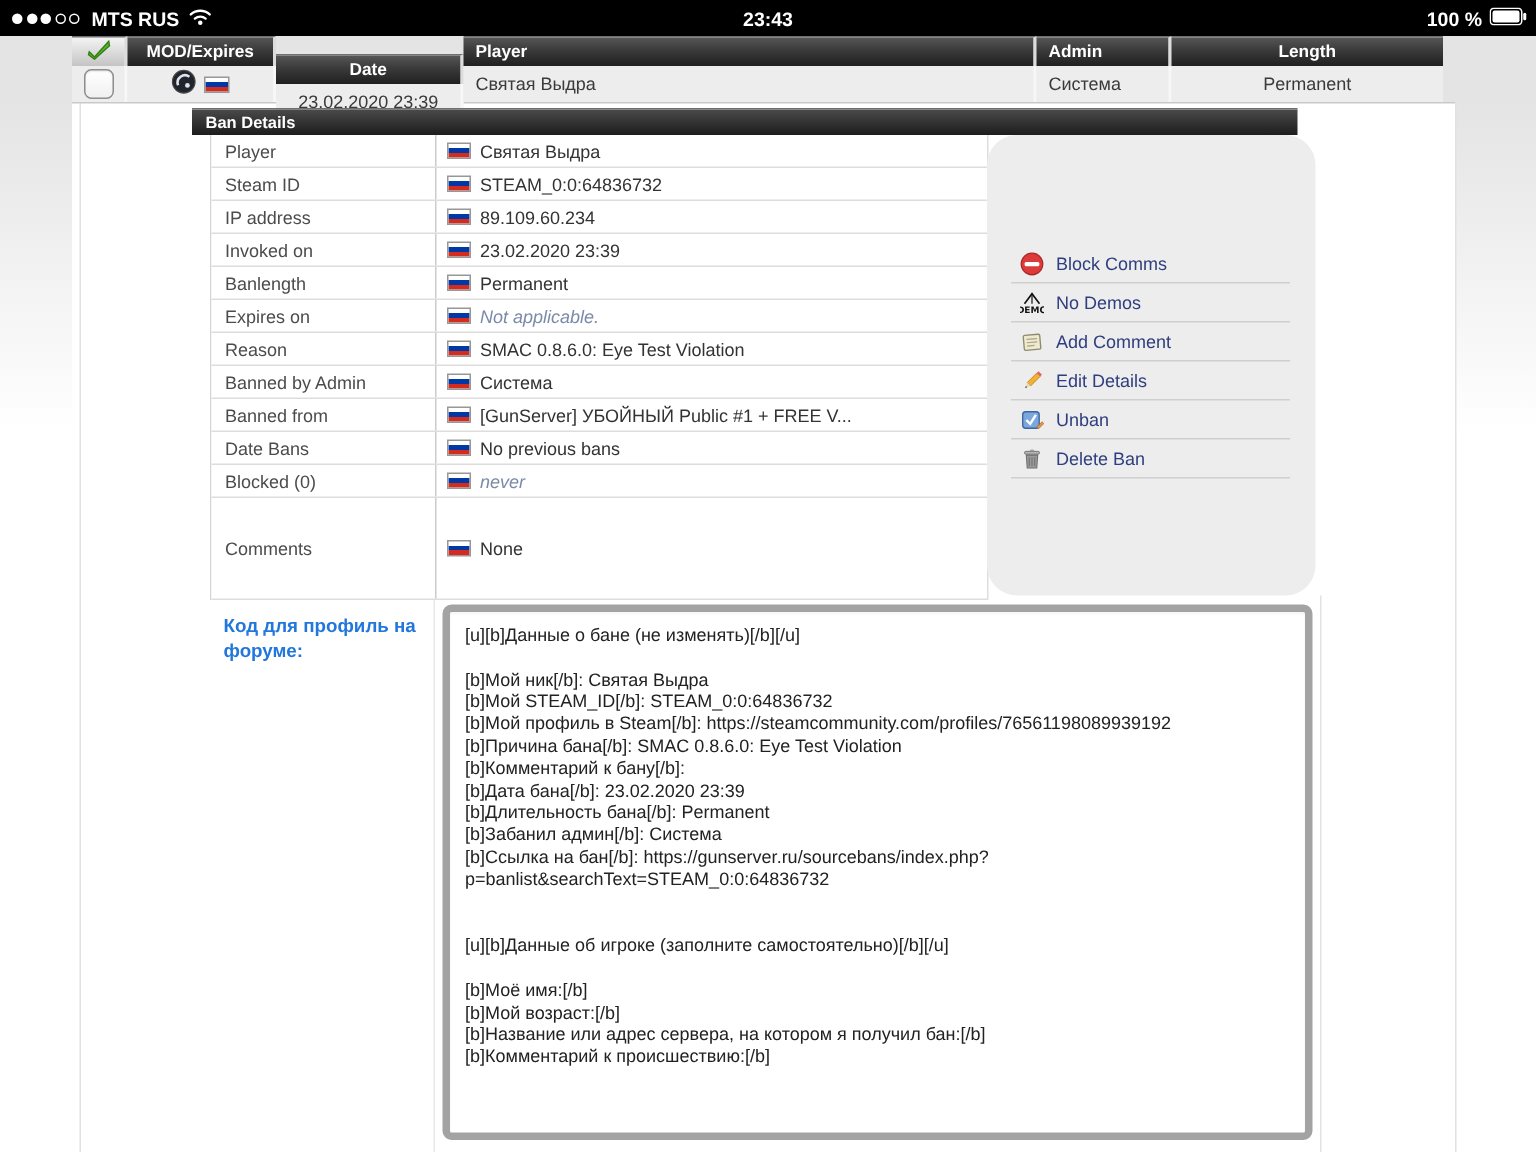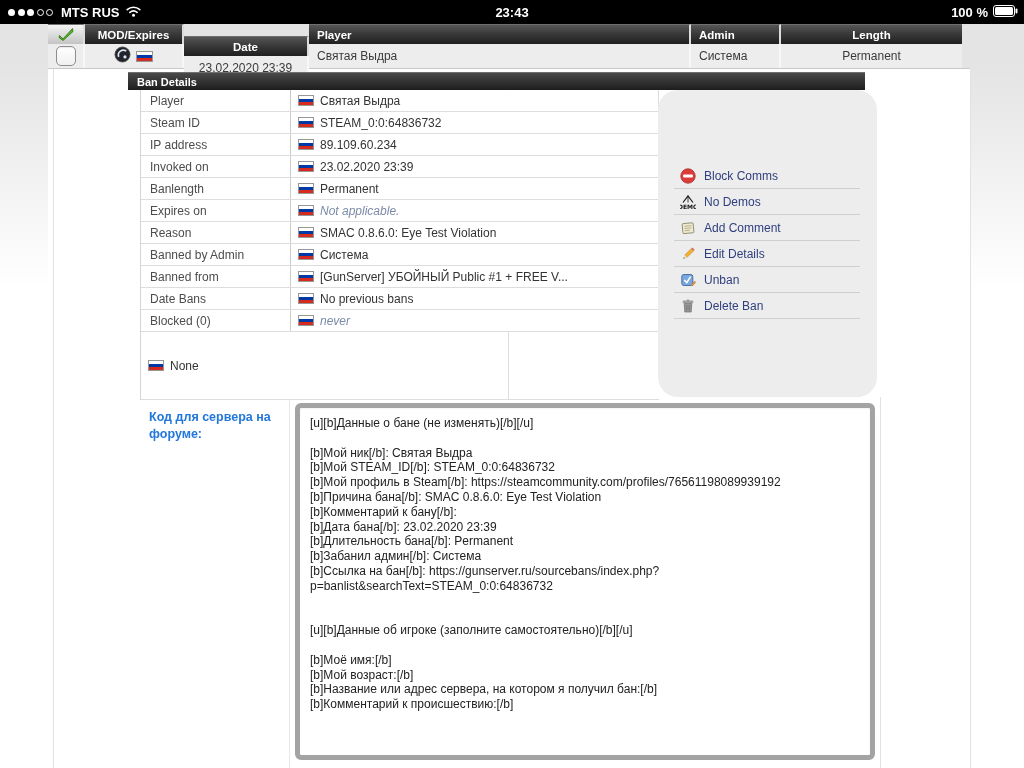--- a/index.html
+++ b/index.html
@@ -233,20 +233,21 @@
       </div>
     </div>
       <div class="drow">
       <div class="dlabel">Blocked (0)</div>
       <div class="dvalue">
         <span class="flag small" hidden=""></span>
         <span class="val muted">never</span>
       </div>
     </div>
       <div class="drow tall">
+      <div class="dlabel">Comments</div>
       <div class="dvalue">
         <span class="flag small" hidden=""></span>
         <span class="val">None</span>
       </div>
     </div>
     </div>
 
   <div class="action-panel">
     <div class="action-list">
 
@@ -322,21 +323,21 @@
             <line x1="8" y1="6.8" x2="8" y2="12.6" stroke="#777" stroke-width="0.8"></line>
             <line x1="9.8" y1="6.8" x2="9.7" y2="12.6" stroke="#777" stroke-width="0.8"></line>
           </svg>
         </span>
         <span class="lbl">Delete Ban</span>
       </div>
 
     </div>
   </div>
 
-  <div class="forum-label">Код для сервера на форуме:</div>
+  <div class="forum-label">Код для профиль на форуме:</div>
   <textarea class="forum-code" spellcheck="false" style="">[u][b]Данные о бане (не изменять)[/b][/u]
 
 [b]Мой ник[/b]: Святая Выдра
 [b]Мой STEAM_ID[/b]: STEAM_0:0:64836732
 [b]Мой профиль в Steam[/b]: https://steamcommunity.com/profiles/76561198089939192
 [b]Причина бана[/b]: SMAC 0.8.6.0: Eye Test Violation
 [b]Комментарий к бану[/b]:
 [b]Дата бана[/b]: 23.02.2020 23:39
 [b]Длительность бана[/b]: Permanent
 [b]Забанил админ[/b]: Система

